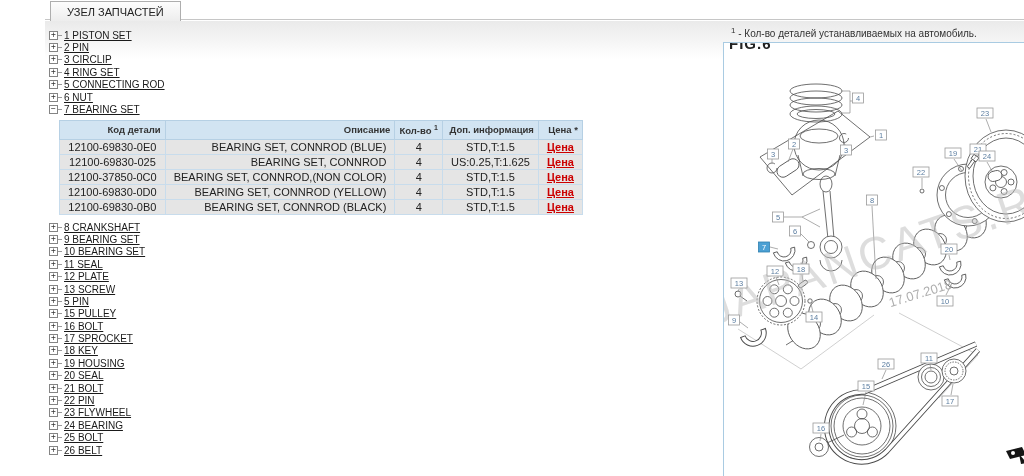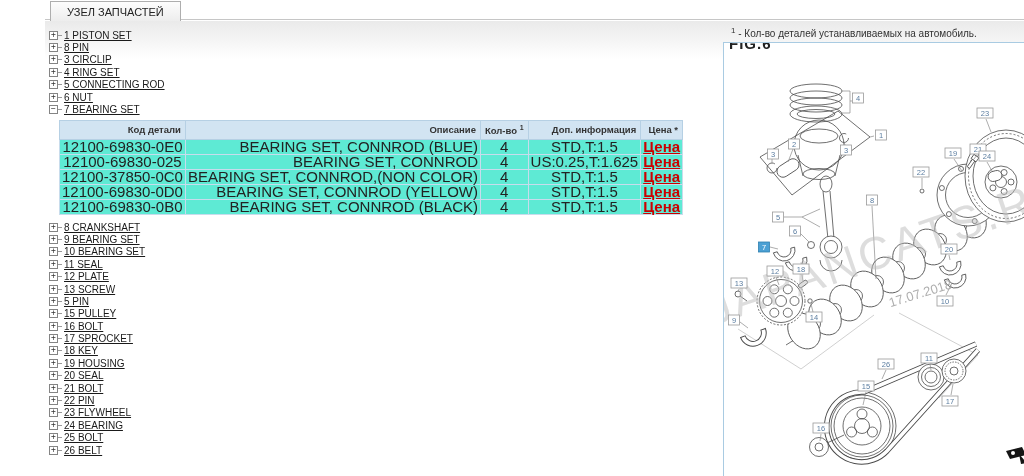--- a/index.html
+++ b/index.html
@@ -24,22 +24,22 @@
   .ticon { flex:0 0 auto; width:9px; height:9px; border:1px solid #848484; background:#fff;
            color:#333; font-size:8px; line-height:6px; text-align:center;
            font-family:"DejaVu Sans Mono", monospace; cursor:pointer; }
   .tdash { flex:0 0 auto; width:4px; height:1px; background:#9a9a9a; margin-right:2px; }
   .tlink { color:#1a1a1a; text-decoration:underline; cursor:pointer; }
 
   
   .ptable { border-collapse:collapse; margin:4px 0 6px 10px; background:#fff; }
   .ptable th { background:#d2e4f2; border:1px solid #b6d0e4; padding:3px 4px; font-size:9.5px;
                color:#333; font-weight:bold; white-space:nowrap;text-align:right; }
-  .ptable td { border:1px solid #c8dcec; padding:1px 2px; font-size:15px; line-height:12px;
-               color:#222; text-align:center; white-space:nowrap; background:#5eead4; }
+  .ptable td { border:1px solid #c8dcec; padding:1px 8px; font-size:11px; line-height:12px;
+               color:#222; text-align:center; white-space:nowrap; background:#e5e5e5; }
   .ptable td.desc { text-align:right; }
   .ptable th sup { font-size:7px; }
   a.price { color:#cc0000; font-weight:bold; text-decoration:underline; cursor:pointer; }
 
   
   .note { position:absolute; left:686px; top:26px; font-size:10px; color:#333; z-index:2; }
   .note sup { font-size:8px; }
   .panel { position:absolute; left:678px; top:42px; width:344px; height:460px;
            border:1px solid #a9cbe2; background:#fff; overflow:hidden; z-index:1; }
   .figlabel { position:absolute; top:-8px; left:5px; font-size:15px; font-weight:bold;
@@ -64,21 +64,21 @@
   <div class="tree">
     <div id="tree-top">
         <div class="titem">
           <span class="ticon">+</span>
           <span class="tdash"></span>
           <a class="tlink">1 PISTON SET</a>
         </div>
         <div class="titem">
           <span class="ticon">+</span>
           <span class="tdash"></span>
-          <a class="tlink">8 PIN</a>
+          <a class="tlink">2 PIN</a>
         </div>
         <div class="titem">
           <span class="ticon">+</span>
           <span class="tdash"></span>
           <a class="tlink">3 CIRCLIP</a>
         </div>
         <div class="titem">
           <span class="ticon">+</span>
           <span class="tdash"></span>
           <a class="tlink">4 RING SET</a>

